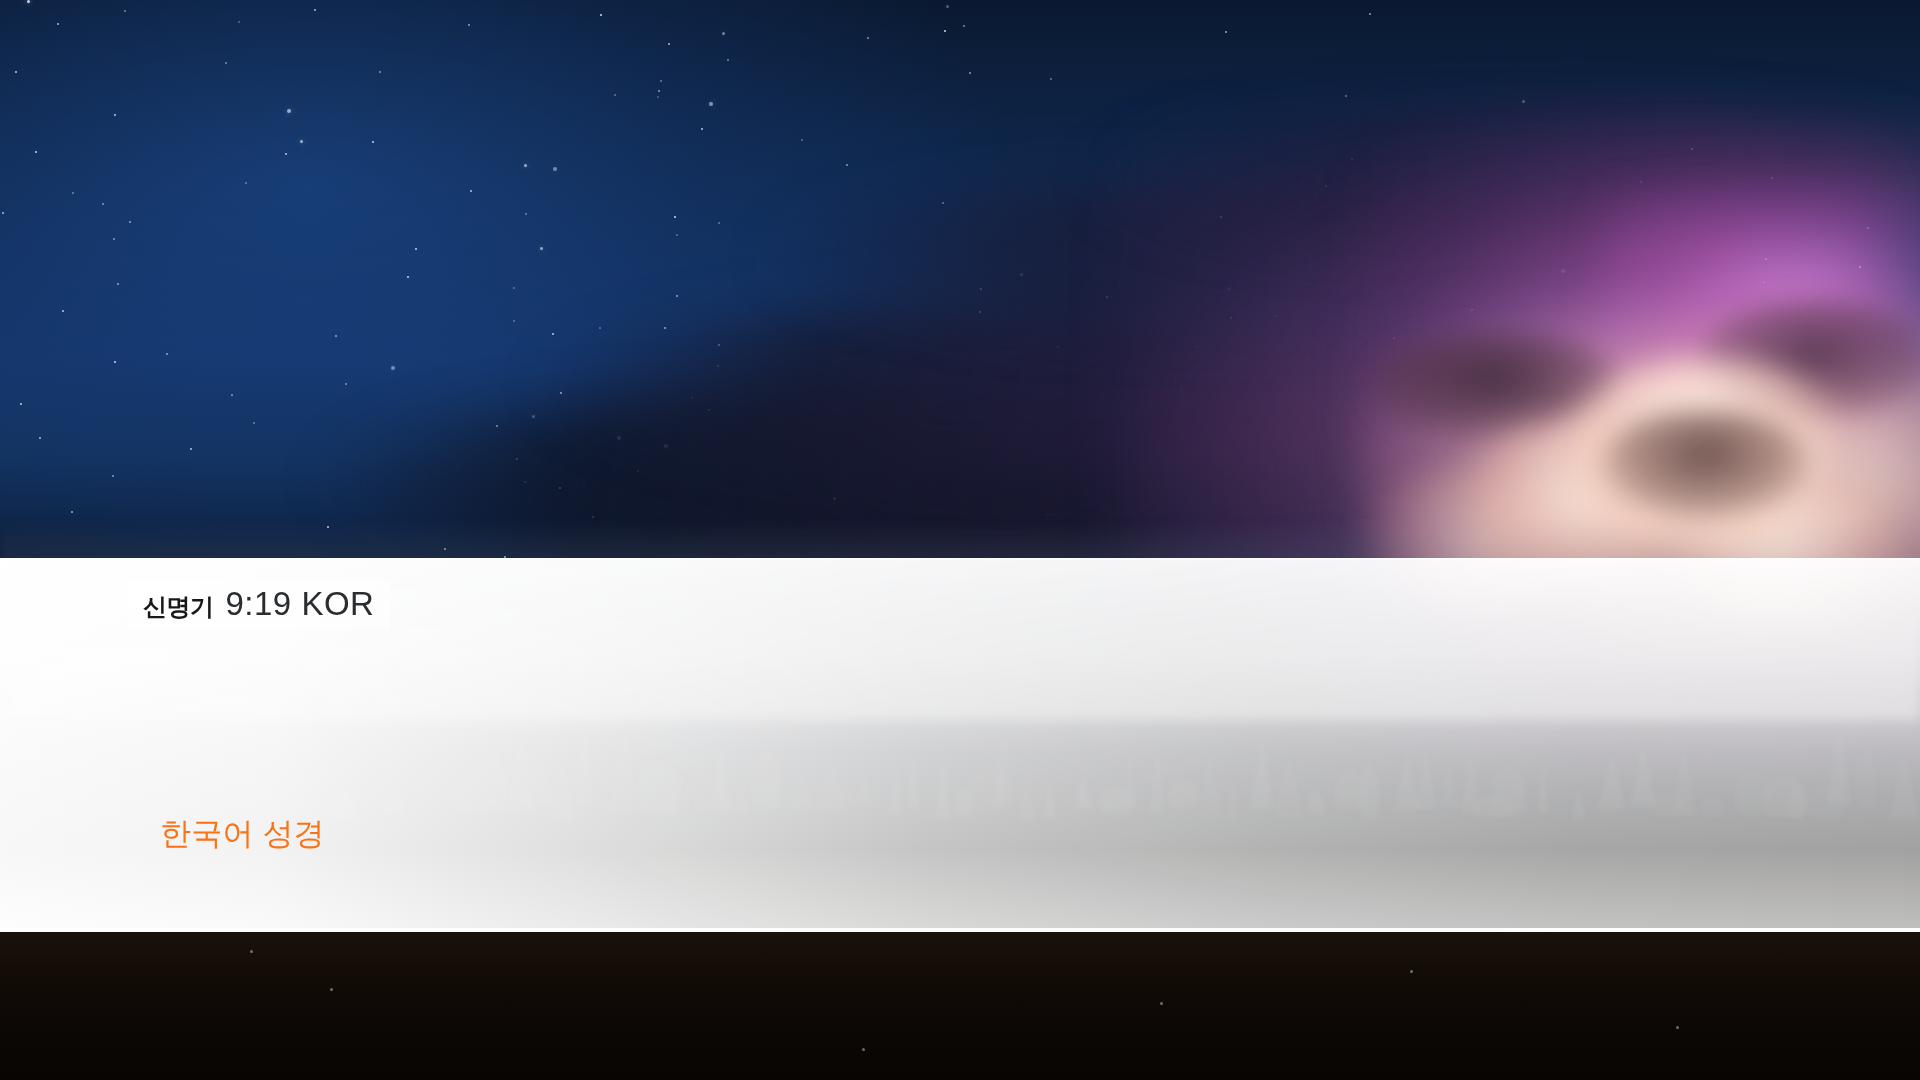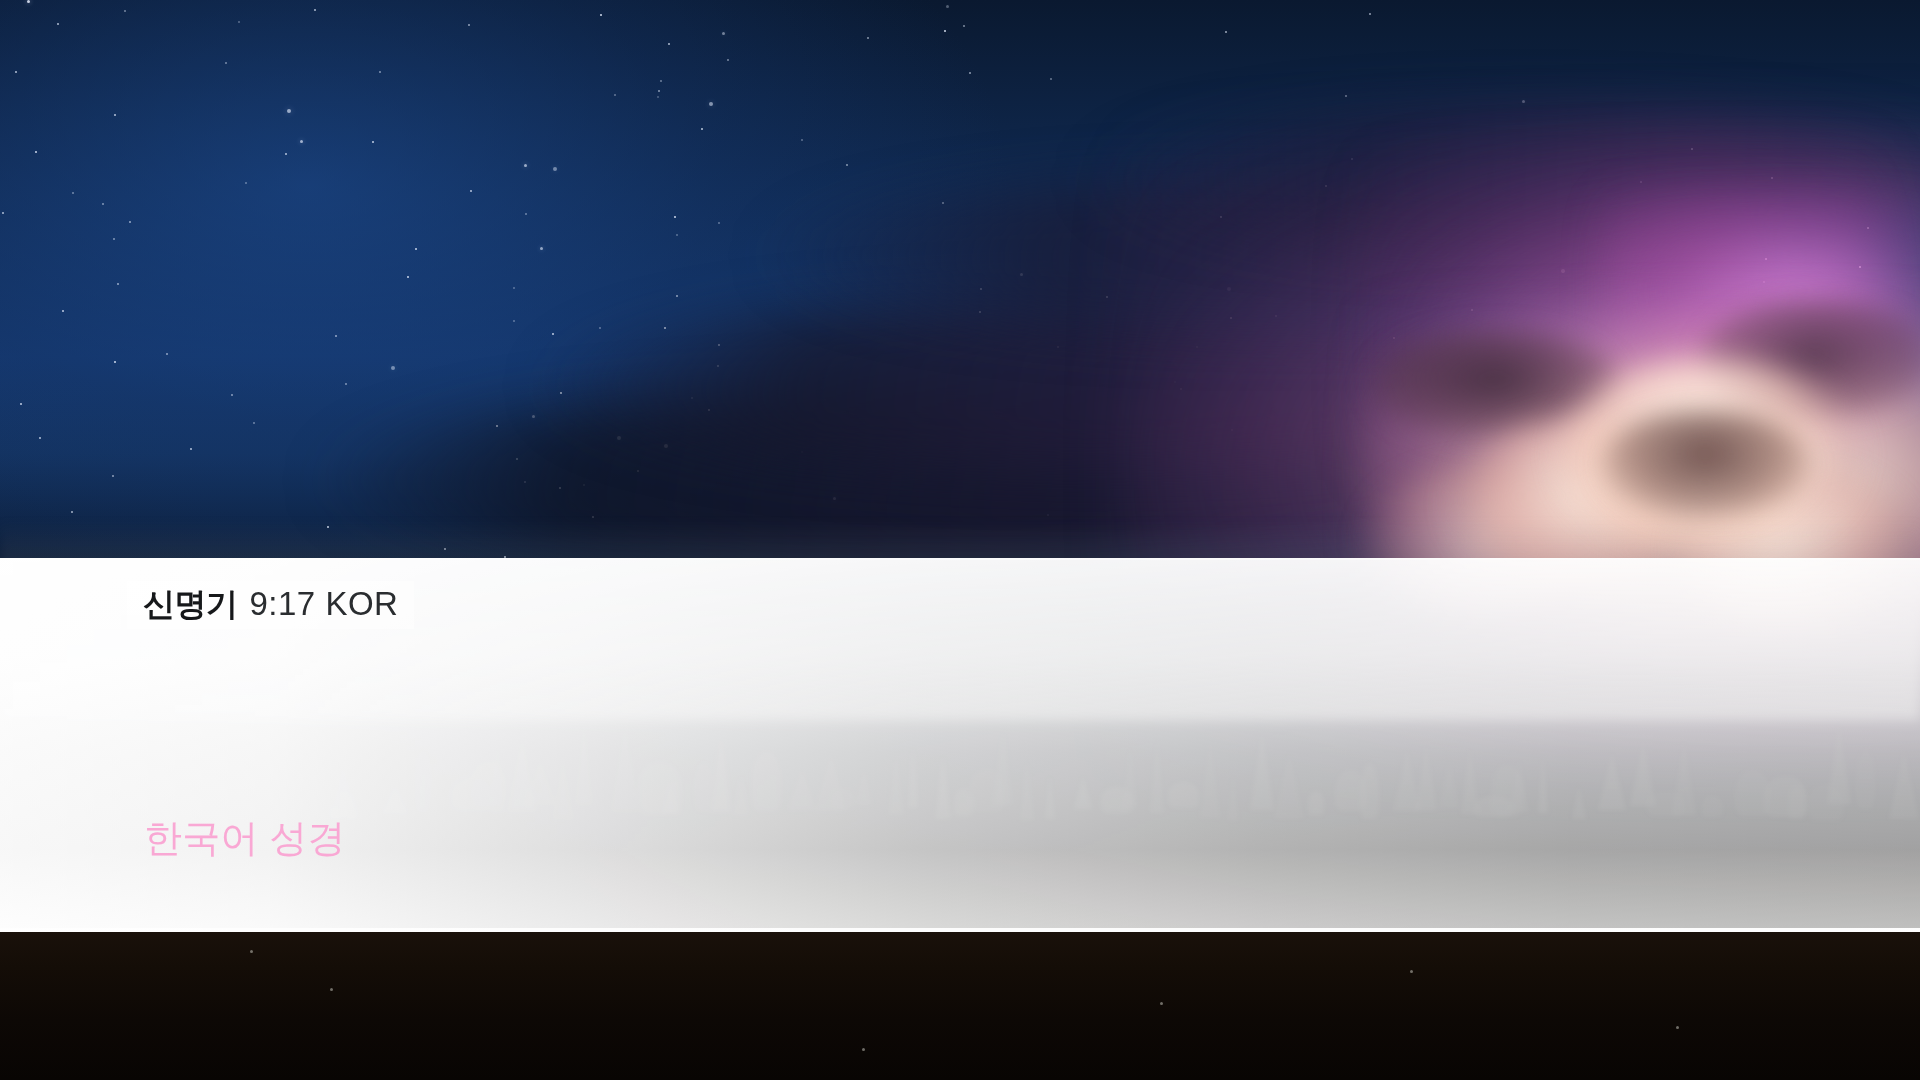--- a/index.html
+++ b/index.html
@@ -213,42 +213,42 @@
   .ref-chip{
     position:absolute;
     left:0; top:23px;
     padding:6px 16px 9px 16px;
     margin-left:-16px;
     background:rgba(255,255,255,0.55);
     display:inline-flex; align-items:baseline; gap:12px;
     white-space:nowrap;
   }
   .ref-book{
-    font-size:32px; font-weight:700; color:#16181a;
+    font-size:24px; font-weight:700; color:#16181a;
     letter-spacing:-0.5px; line-height:1;
   }
   .ref-loc{
     font-size:33px; font-weight:400; color:#2a2d30;
     letter-spacing:0.5px; line-height:1;
   }
 
   
   .verse{
     position:absolute;
     left:0; top:92px; width:1635px;
     font-size:54px; font-weight:400; color:#26282b;
     line-height:1.18; letter-spacing:-0.2px;
     word-break:keep-all;
   }
 
   
   .attrib{
     position:absolute;
-    left:1px; top:255px;
-    font-size:38px; font-weight:400; color:#f9a8d4;
+    left:17px; top:255px;
+    font-size:31px; font-weight:400; color:#f97316;
     letter-spacing:0.2px;
   }
 </style>
 </head>
 <body>
 
 <div id="stage">
 
   <div class="photo">
 
@@ -492,21 +492,21 @@
 
   <div class="panel">
     <div class="panel-wash"></div>
     <div class="panel-line-top"></div>
     <div class="panel-line-bottom"></div>
 
     <div class="panel-content">
 
       <div class="ref-chip">
         <span class="ref-book">신명기</span>
-        <span class="ref-loc">9:17 KOR</span>
+        <span class="ref-loc">9:19 KOR</span>
       </div>
 
 
       <div class="attrib">한국어 성경</div>
 
     </div>
   </div>
 
 </div>
 

